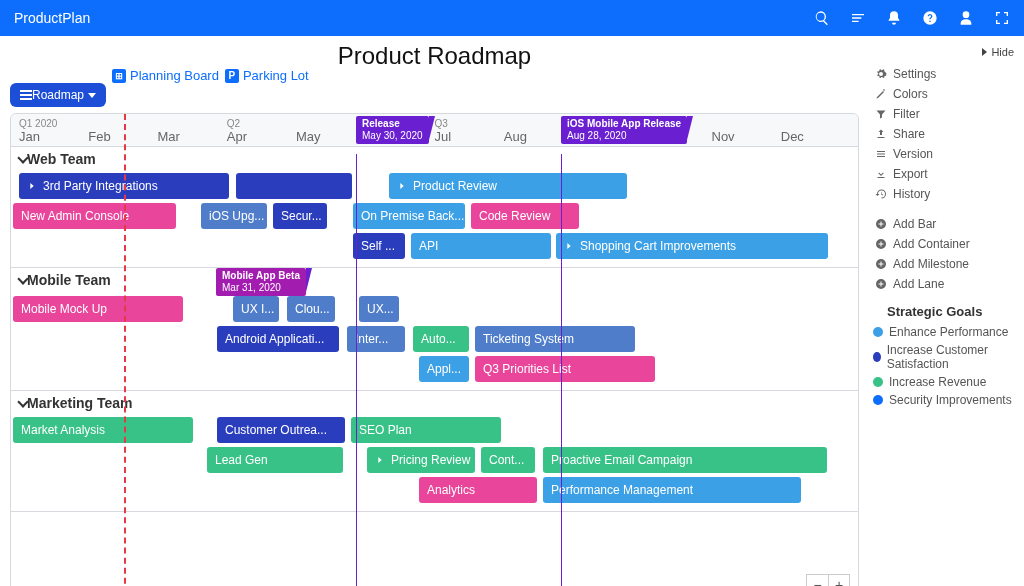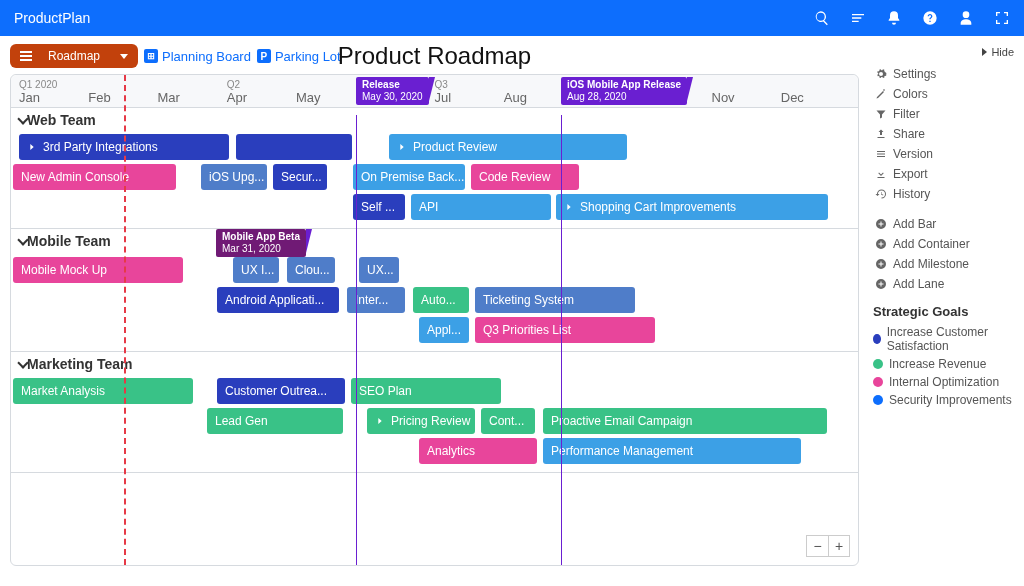--- a/index.html
+++ b/index.html
@@ -12,21 +12,21 @@
 .navbar .actions span { cursor: pointer; display: flex; }
 .nav-icon { width: 16px; height: 16px; fill: #fff; }
 
 
 .page { display: flex; height: calc(100% - 36px); }
 .main { flex: 1; padding: 8px 10px 10px 10px; overflow: hidden; }
 .sidebar { width: 155px; padding: 10px 10px 16px 4px; font-size: 12px; color: #555; }
 
 
 .toolbar-row { display: flex; align-items: center; gap: 6px; margin-bottom: 6px; position: relative; }
-.roadmap-btn { background: #c2410c; color: #fff; border: none; border-radius: 6px; padding: 5px 10px; font-size: 12px; display: flex; align-items: center; gap: 16px; cursor: pointer; }
+.roadmap-btn { background: #1d4ed8; color: #fff; border: none; border-radius: 6px; padding: 5px 10px; font-size: 12px; display: flex; align-items: center; gap: 0; cursor: pointer; margin-top: 39px; }
 .tab-link { color: #0d6efd; font-size: 13px; display: flex; align-items: center; gap: 4px; cursor: pointer; }
 .tab-p { display: inline-flex; background: #0d6efd; color: #fff; border-radius: 2px; font-weight: bold; width: 14px; height: 14px; font-size: 10px; align-items: center; justify-content: center; }
 .title { position: absolute; left: 50%; transform: translateX(-50%); font-size: 24px; font-weight: 400; color: #111; top: -2px; }
 
 
 .timeline { border: 1px solid #d6dadf; border-radius: 6px; background: #fff; position: relative; }
 .timeline-header { border-bottom: 1px solid #d6dadf; padding: 4px 8px 2px 8px; background: #f7f8fa; border-radius: 6px 6px 0 0; position: relative; }
 .timeline-header .quarters { display: flex; font-size: 10px; color: #888; }
 .timeline-header .quarters > div { flex: 1; }
 .timeline-header .months { display: flex; font-size: 13px; color: #666; }
@@ -44,29 +44,29 @@
 .blue { background: #3ca0e6; }
 .dblue { background: #2a3ebd; }
 .pink { background: #e8459b; }
 .green { background: #39c287; }
 .steel { background: #4f7dc9; }
 
 
 .mstone { position: absolute; top: 0; background: #6a1fd1; color: #fff; font-size: 10px; padding: 2px 6px; border-radius: 2px; line-height: 1.2; z-index: 3; }
 .mstone::after { content: ''; position: absolute; right: -6px; top: 0; border-top: 0 solid transparent; border-bottom: 24px solid transparent; border-left: 6px solid #6a1fd1; }
 .mstone-line { position: absolute; top: 0; bottom: 0; width: 1px; background: #6a1fd1; z-index: 2; }
-.mstone.small { background: #701a75; }
+.mstone.small { background: #a21caf; }
 .today-line { position: absolute; top: 0; bottom: 0; width: 0; border-left: 2px dashed #e63946; z-index: 2; left: 113px; }
 
 
 .sb-section { margin-bottom: 10px; }
 .sb-link { display: flex; align-items: center; gap: 6px; padding: 3px 2px; color: #555; cursor: pointer; }
 .sb-link svg { width: 12px; height: 12px; fill: #666; }
 .sb-hide { text-align: right; color: #444; font-size: 11px; cursor: pointer; margin-bottom: 6px; display: flex; justify-content: flex-end; align-items: center; gap: 4px; }
-.sb-title { font-weight: 600; color: #333; margin: 8px 0 4px; font-size: 13px; }
+.sb-title { font-weight: 600; color: #333; margin: 8px 14px 4px; font-size: 13px; }
 .legend-item { display: flex; align-items: center; gap: 6px; font-size: 12px; padding: 2px 0; }
 .dot { width: 10px; height: 10px; border-radius: 50%; }
 
 
 .zoom { position: absolute; right: 8px; bottom: 8px; display: flex; }
 .zoom button { width: 22px; height: 22px; border: 1px solid #ccc; background: #fff; cursor: pointer; font-size: 14px; color: #555; }
 .zoom button:first-child { border-right: none; }
 
 .hamburger { display: inline-block; width: 12px; height: 10px; border-top: 2px solid #fff; border-bottom: 2px solid #fff; position: relative; }
 .hamburger::after { content: ''; position: absolute; top: 2px; left: 0; width: 100%; border-top: 2px solid #fff; }
@@ -408,30 +408,30 @@
         <div class="sb-link">
           <svg viewBox="0 0 24 24">
             <path d="M12 2a10 10 0 100 20 10 10 0 000-20zm1 11v4h-2v-4H7v-2h4V7h2v4h4v2h-4z"></path>
           </svg>
           <span>Add Lane</span>
         </div>
       </div>
     <div class="sb-title">Strategic Goals</div>
     <div id="legend">
         <div class="legend-item">
+          <span class="dot" style="background:#3ca0e6"></span>
+          <span>Enhance Performance</span>
+        </div>
+        <div class="legend-item">
           <span class="dot" style="background:#2a3ebd"></span>
           <span>Increase Customer Satisfaction</span>
         </div>
         <div class="legend-item">
           <span class="dot" style="background:#39c287"></span>
           <span>Increase Revenue</span>
         </div>
         <div class="legend-item">
-          <span class="dot" style="background:#e8459b"></span>
-          <span>Internal Optimization</span>
-        </div>
-        <div class="legend-item">
           <span class="dot" style="background:#0d6efd"></span>
           <span>Security Improvements</span>
         </div>
       </div>
   </div>
 </div>
 
 </body></html>

